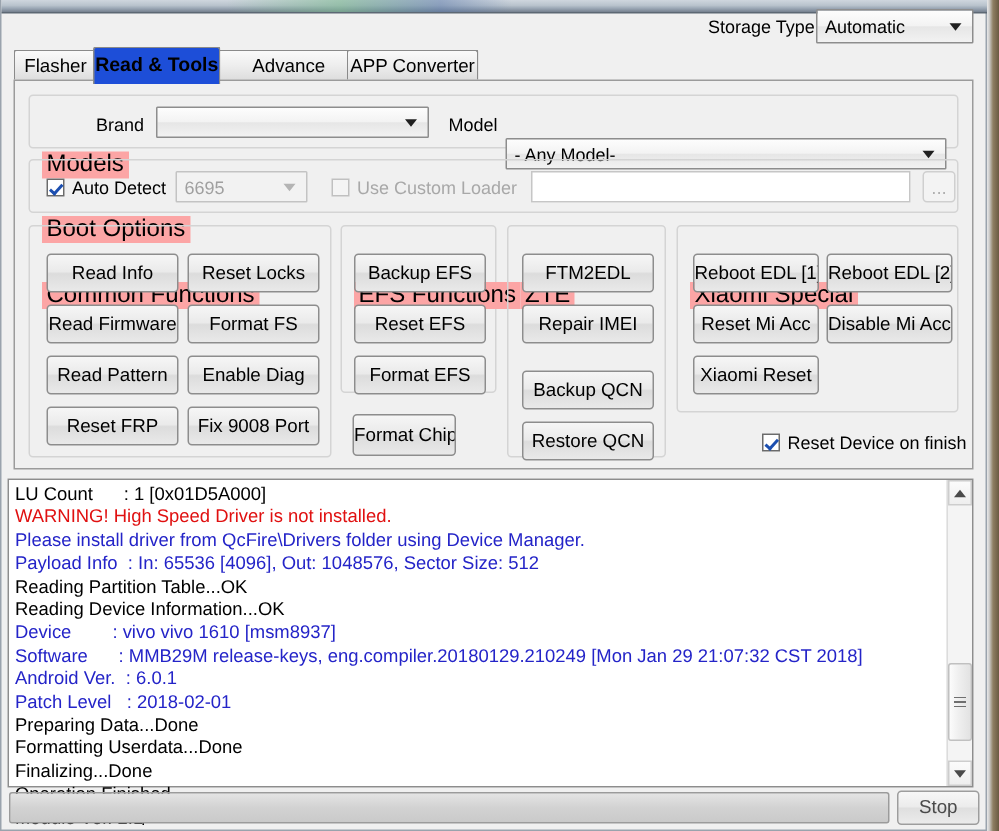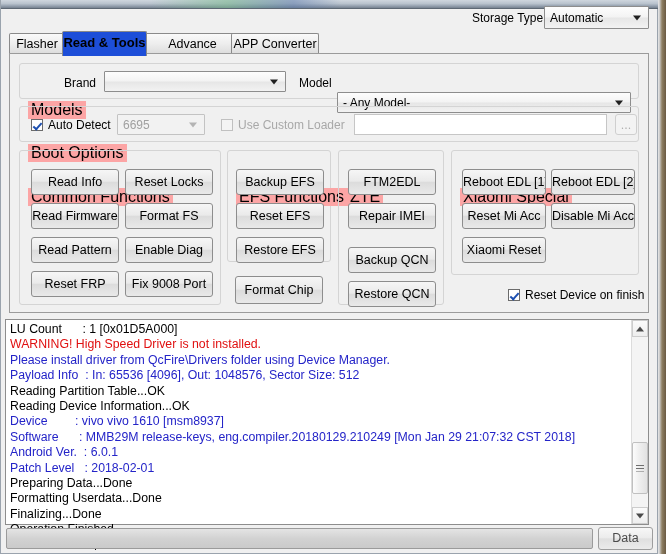--- a/index.html
+++ b/index.html
@@ -428,25 +428,25 @@
 
       <div class="group" style="left:217px; top:96px; width:104px; height:112px;">
         <div class="gtitle">EFS Functions</div>
         <div class="btn" style="left:8px; top:18px; width:88px; height:26px;">
           <span>Backup EFS</span>
         </div>
         <div class="btn" style="left:8px; top:52px; width:88px; height:26px;">
           <span>Reset EFS</span>
         </div>
         <div class="btn" style="left:8px; top:86px; width:88px; height:26px;">
-          <span>Restore EFS</span>
-        </div>
-      </div>
-
-      <div class="btn" style="left:225px; top:222px; width:88px; height:28px;">
+          <span>Format EFS</span>
+        </div>
+      </div>
+
+      <div class="btn" style="left:225px; top:222px; width:69px; height:28px;">
         <span>Format Chip</span>
       </div>
 
       <div class="group" style="left:328px; top:96px; width:106px; height:155px;">
         <div class="gtitle">ZTE</div>
         <div class="btn" style="left:9px; top:18px; width:88px; height:26px;">
           <span>FTM2EDL</span>
         </div>
         <div class="btn" style="left:9px; top:52px; width:88px; height:26px;">
           <span>Repair IMEI</span>
@@ -495,18 +495,18 @@
             <span class="grip"></span>
           </div>
         <div class="sbtn down">
             <span class="ar"></span>
           </div>
       </div>
     </div>
 
     <div class="progress"></div>
     <div class="stop-btn">
-      <span>Data</span>
+      <span>Stop</span>
     </div>
 
   </div>
   <div class="right-edge"></div>
 </div>
 
 </body></html>

